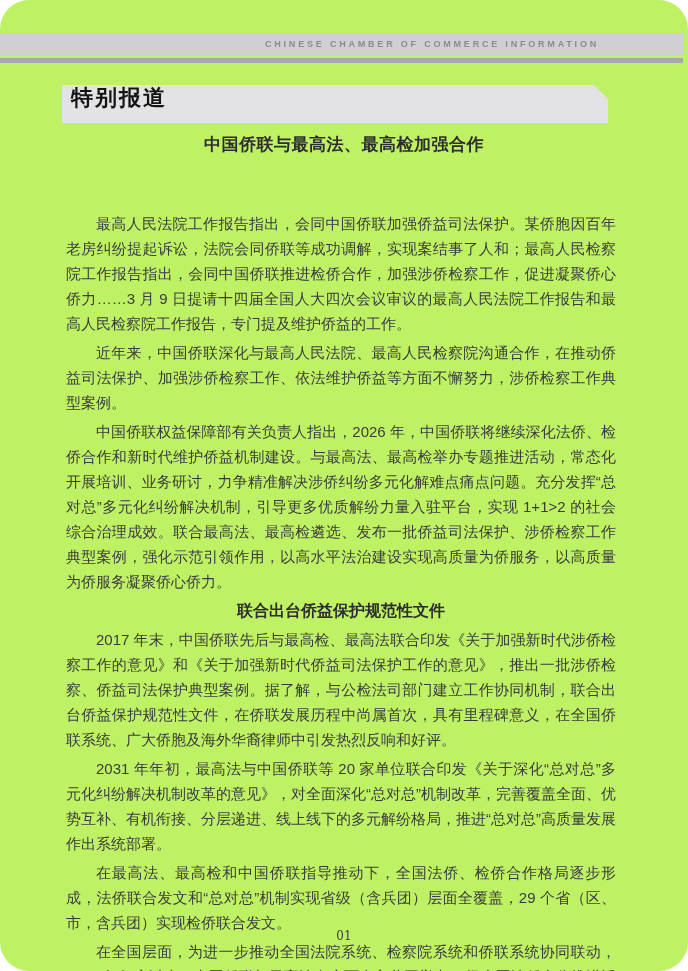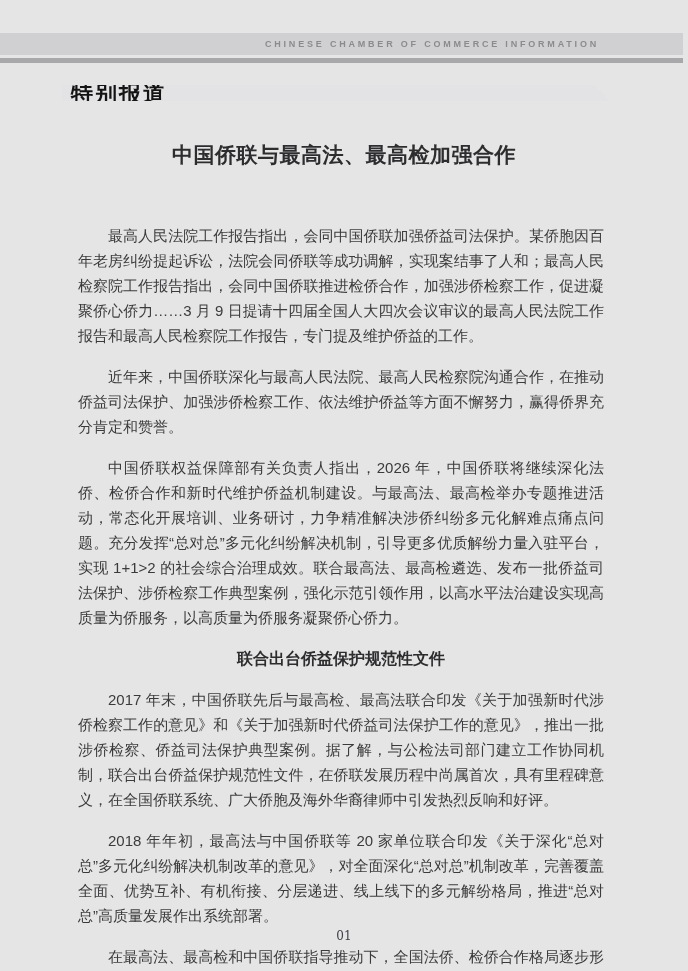--- a/index.html
+++ b/index.html
@@ -1,22 +1,23 @@
 <!DOCTYPE html>
 <html><head>
 <meta charset="utf-8">
 <style>
   html, body { margin: 0; padding: 0; background: #ffffff; }
   .page {
     position: relative;
     width: 688px;
     height: 971px;
-    background: #e5e5e5;
+    background: #bef264;
     overflow: hidden;
     font-family: "Liberation Sans", sans-serif;
+    border-radius: 29px;
   }
 
   
   .top-band {
     position: absolute;
     left: 0; top: 33px;
     width: 683px; height: 22px;
     background: #d0d0d2;
     display: flex;
     align-items: center;
@@ -35,61 +36,61 @@
     position: absolute;
     left: 0; top: 58px;
     width: 683px; height: 5px;
     background: #a8a8aa;
   }
 
   
   .section-band {
     position: absolute;
     left: 62px; top: 85px;
-    width: 546px; height: 16px;
+    width: 546px; height: 38px;
     background: #e3e3e5;
     clip-path: polygon(0 0, calc(100% - 14px) 0, 100% 14px, 100% 100%, 0 100%);
     display: flex;
-    align-items: center;
+    align-items: flex-start;
   }
   .section-label {
     font-family: "DejaVu Serif", "Liberation Serif", serif;
     font-weight: bold;
     font-size: 22px;
     color: #141414;
     margin-left: 9px;
     letter-spacing: 2px;
     line-height: 25px;
   }
 
   
   .article-title {
     position: absolute;
-    left: 34px; top: 138px;
+    left: 34px; top: 128px;
     width: 620px;
     text-align: center;
     font-weight: bold;
-    font-size: 21px;
+    font-size: 17px;
     line-height: 33px;
     color: #2d2d2f;
     letter-spacing: 0.5px;
   }
 
   
   .article-body {
     position: absolute;
     left: 62px; top: 207px;
     width: 558px;
     font-size: 15px;
     line-height: 25px;
     color: #3b3b3d;
     text-align: justify;
   }
   .body-para {
-    margin: 16px;
+    margin: 4px;
     text-indent: 2em;
   }
   .sub-heading {
     margin: 0;
     font-size: 16px;
     line-height: 25px;
     font-weight: bold;
     text-align: center;
     color: #2d2d2f;
   }
@@ -120,25 +121,25 @@
   <div class="section-band">
     <span class="section-label">特别报道</span>
   </div>
 
   <div class="article-title">
     <div>中国侨联与最高法、最高检加强合作</div>
   </div>
 
   <div class="article-body">
       <p class="body-para">最高人民法院工作报告指出，会同中国侨联加强侨益司法保护。某侨胞因百年老房纠纷提起诉讼，法院会同侨联等成功调解，实现案结事了人和；最高人民检察院工作报告指出，会同中国侨联推进检侨合作，加强涉侨检察工作，促进凝聚侨心侨力……3 月 9 日提请十四届全国人大四次会议审议的最高人民法院工作报告和最高人民检察院工作报告，专门提及维护侨益的工作。</p>
-      <p class="body-para">近年来，中国侨联深化与最高人民法院、最高人民检察院沟通合作，在推动侨益司法保护、加强涉侨检察工作、依法维护侨益等方面不懈努力，赢得侨界充分肯定和赞誉。</p>
+      <p class="body-para">近年来，中国侨联深化与最高人民法院、最高人民检察院沟通合作，在推动侨益司法保护、加强涉侨检察工作、依法维护侨益等方面不懈努力，涉侨检察工作典型案例。</p>
       <p class="body-para">中国侨联权益保障部有关负责人指出，2026 年，中国侨联将继续深化法侨、检侨合作和新时代维护侨益机制建设。与最高法、最高检举办专题推进活动，常态化开展培训、业务研讨，力争精准解决涉侨纠纷多元化解难点痛点问题。充分发挥“总对总”多元化纠纷解决机制，引导更多优质解纷力量入驻平台，实现 1+1&gt;2 的社会综合治理成效。联合最高法、最高检遴选、发布一批侨益司法保护、涉侨检察工作典型案例，强化示范引领作用，以高水平法治建设实现高质量为侨服务，以高质量为侨服务凝聚侨心侨力。</p>
       <h3 class="sub-heading">联合出台侨益保护规范性文件</h3>
       <p class="body-para">2017 年末，中国侨联先后与最高检、最高法联合印发《关于加强新时代涉侨检察工作的意见》和《关于加强新时代侨益司法保护工作的意见》，推出一批涉侨检察、侨益司法保护典型案例。据了解，与公检法司部门建立工作协同机制，联合出台侨益保护规范性文件，在侨联发展历程中尚属首次，具有里程碑意义，在全国侨联系统、广大侨胞及海外华裔律师中引发热烈反响和好评。</p>
-      <p class="body-para">2018 年年初，最高法与中国侨联等 20 家单位联合印发《关于深化“总对总”多元化纠纷解决机制改革的意见》，对全面深化“总对总”机制改革，完善覆盖全面、优势互补、有机衔接、分层递进、线上线下的多元解纷格局，推进“总对总”高质量发展作出系统部署。</p>
+      <p class="body-para">2031 年年初，最高法与中国侨联等 20 家单位联合印发《关于深化“总对总”多元化纠纷解决机制改革的意见》，对全面深化“总对总”机制改革，完善覆盖全面、优势互补、有机衔接、分层递进、线上线下的多元解纷格局，推进“总对总”高质量发展作出系统部署。</p>
       <p class="body-para">在最高法、最高检和中国侨联指导推动下，全国法侨、检侨合作格局逐步形成，法侨联合发文和“总对总”机制实现省级（含兵团）层面全覆盖，29 个省（区、市，含兵团）实现检侨联合发文。</p>
       <p class="body-para">在全国层面，为进一步推动全国法院系统、检察院系统和侨联系统协同联动，2024 年年底以来，中国侨联与最高法在广西南宁共同举办 1 场全国法侨合作推进活动，与最高</p>
     </div>
 
   <div class="page-footer">
     <span class="page-number">01</span>
   </div>
 
 </div>
 

